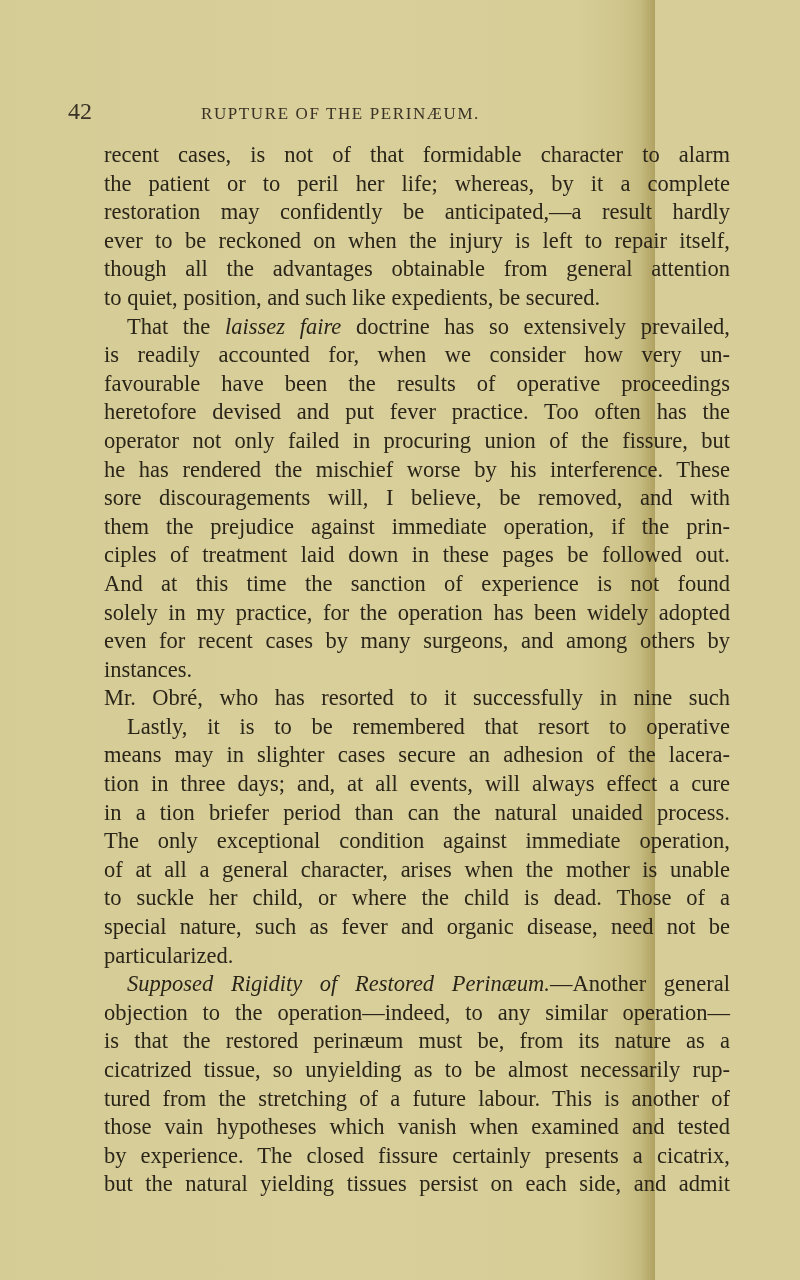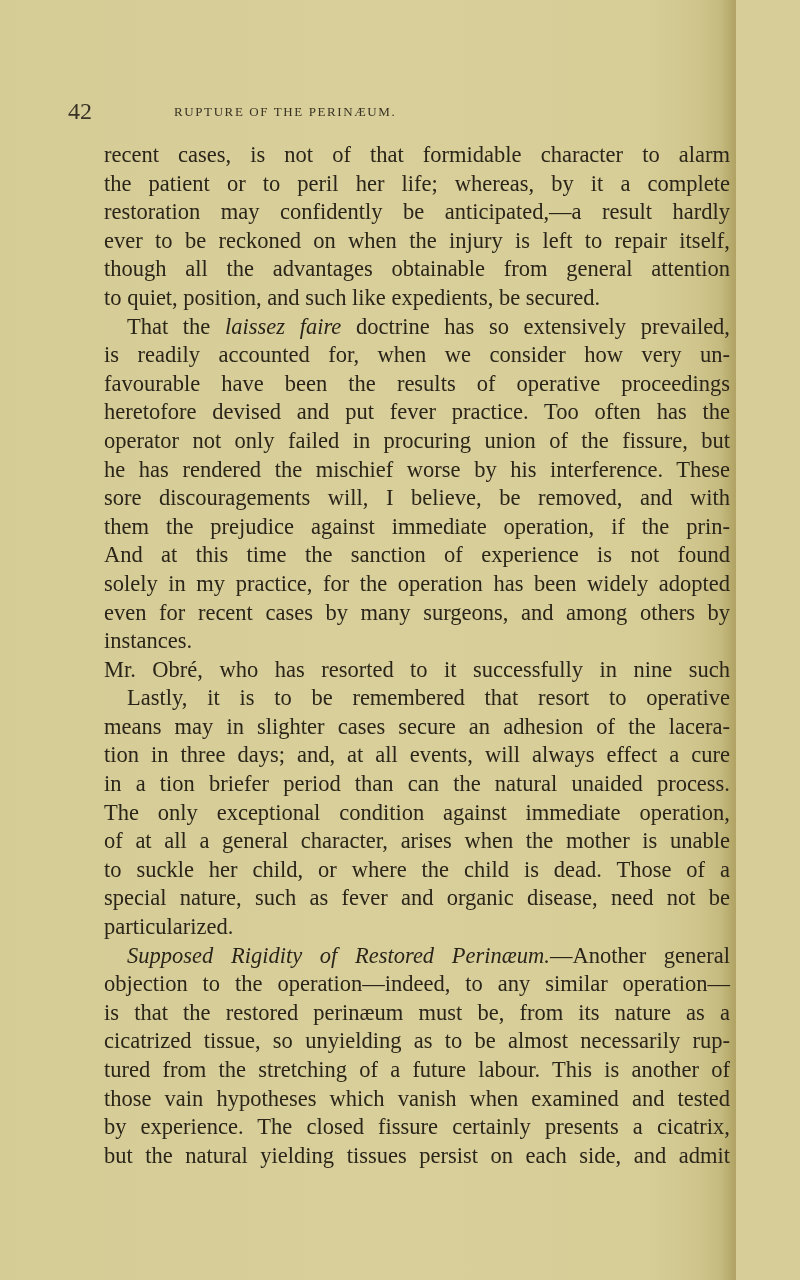--- a/index.html
+++ b/index.html
@@ -4,39 +4,39 @@
 <style>
   html, body { margin: 0; padding: 0; }
   body {
     width: 800px; height: 1280px; overflow: hidden;
     background: #d6cd98;
     position: relative;
     font-family: "DejaVu Serif", "Liberation Serif", serif;
     color: #2a2418;
   }
   .page {
-    position: absolute; left: 0; top: 0; width: 736px; height: 1280px;
+    position: absolute; left: 0; top: 0; width: 655px; height: 1280px;
     background: linear-gradient(to right, #d4cb95 0%, #d8cf9b 50%, #d6cd97 88%, #cfc58c 95%, #bdb174 100%);
   }
   .edge {
     position: absolute; right: 0; top: 0; width: 14px; height: 1280px;
     background: linear-gradient(to right, rgba(180,168,100,0) 0%, rgba(165,150,85,0.55) 100%);
   }
   .header {
     position: absolute; top: 98px; left: 0; width: 800px; height: 30px;
   }
   .page-number {
     position: absolute; left: 68px; top: 0;
     font-family: "Liberation Serif", serif;
     font-size: 24px; color: #3a3224;
   }
   .running-head {
-    position: absolute; left: 174px; top: 6px;
+    position: absolute; left: 201px; top: 6px;
     font-family: "Liberation Serif", serif;
-    font-size: 13px; letter-spacing: 1.6px; color: #3a3224;
+    font-size: 17px; letter-spacing: 1.6px; color: #3a3224;
   }
   .body-text {
     position: absolute; left: 104px; top: 141px; width: 626px;
     font-family: Liberation Serif, serif;
     font-size: 22.5px; line-height: 28.6px;
     text-align: justify;
     color: #2b2519;
   }
   .para { margin: 0; text-indent: 0; }
   .line { display: block; text-align: justify; text-align-last: justify; white-space: nowrap; }
@@ -67,20 +67,21 @@
 
     <div class="para">
       <span class="line" style="padding-left:23px"><span>That the </span><span class="it">laissez faire</span><span> doctrine has so extensively prevailed,</span></span>
       <span class="line">is readily accounted for, when we consider how very un-</span>
       <span class="line">favourable have been the results of operative proceedings</span>
       <span class="line">heretofore devised and put fever practice.  Too often has the</span>
       <span class="line">operator not only failed in procuring union of the fissure, but</span>
       <span class="line">he has rendered the mischief worse by his interference.  These</span>
       <span class="line">sore discouragements will, I believe, be removed, and with</span>
       <span class="line">them the prejudice against immediate operation, if the prin-</span>
+      <span class="line">ciples of treatment laid down in these pages be followed out.</span>
       <span class="line">And at this time the sanction of experience is not found</span>
       <span class="line">solely in my practice, for the operation has been widely adopted</span>
       <span class="line">even for recent cases by many surgeons, and among others by</span>
       <span class="line last">instances.</span>
       <span class="line">Mr. Obré, who has resorted to it successfully in nine such</span>
     </div>
 
     <div class="para">
       <span class="line" style="padding-left:23px">Lastly, it is to be remembered that resort to operative</span>
       <span class="line">means may in slighter cases secure an adhesion of the lacera-</span>

